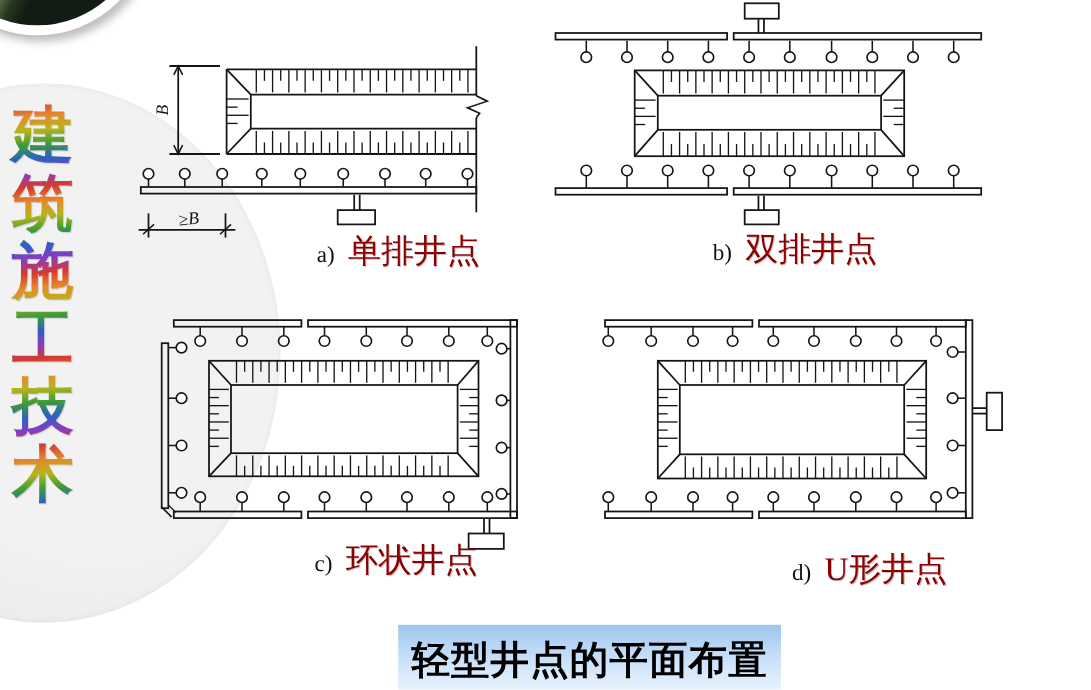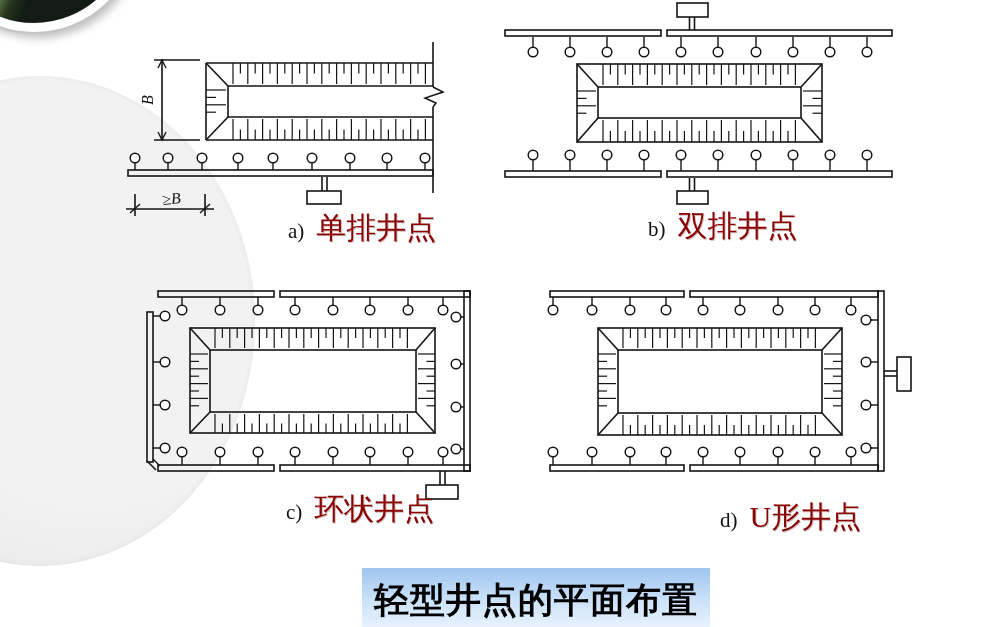--- a/index.html
+++ b/index.html
@@ -40,20 +40,21 @@
       display:flex;align-items:center;justify-content:center;}
   .title-bar span{font-size:35px;color:#000;font-weight:600;letter-spacing:1px;}
 </style>
 </head>
 <body>
 
 <div class="slide">
 
   <div class="bg-ellipse"></div>
   <div class="photo-circle"></div>
+  <div class="vtitle">建筑施工技术</div>
 
   <svg class="draw" id="drawing" viewBox="0 0 992 627" xmlns="http://www.w3.org/2000/svg">
     <text id="dimB" x="147" y="106" font-size="16" font-style="italic" fill="#111" text-anchor="middle" transform="rotate(-90 147 100)">B</text>
     <text id="dimGeB" x="172" y="204" font-size="16" font-style="italic" fill="#111" text-anchor="middle" transform="rotate(-6 172 204)">≥B</text>
   <line x1="206" y1="63" x2="433" y2="63" stroke="#151515" stroke-width="1.6"></line>
       <line x1="206" y1="140" x2="433" y2="140" stroke="#151515" stroke-width="1.6"></line>
       <line x1="206" y1="63" x2="206" y2="140" stroke="#151515" stroke-width="1.6"></line>
       <line x1="228" y1="86" x2="433" y2="86" stroke="#151515" stroke-width="1.6"></line>
       <line x1="228" y1="117" x2="433" y2="117" stroke="#151515" stroke-width="1.6"></line>
       <line x1="228" y1="86" x2="228" y2="117" stroke="#151515" stroke-width="1.6"></line>

